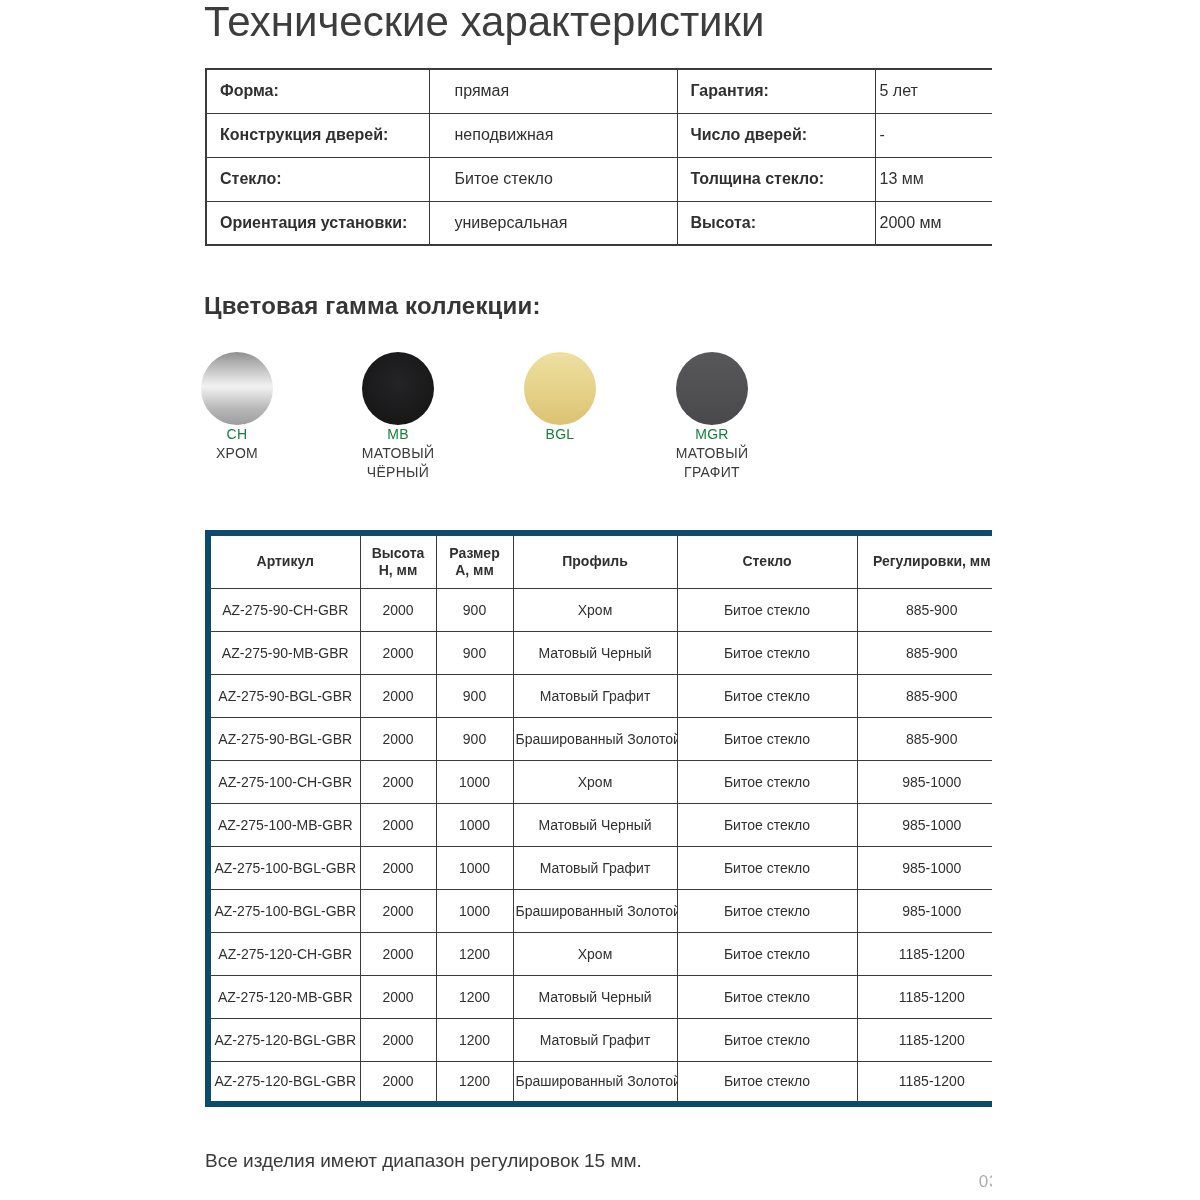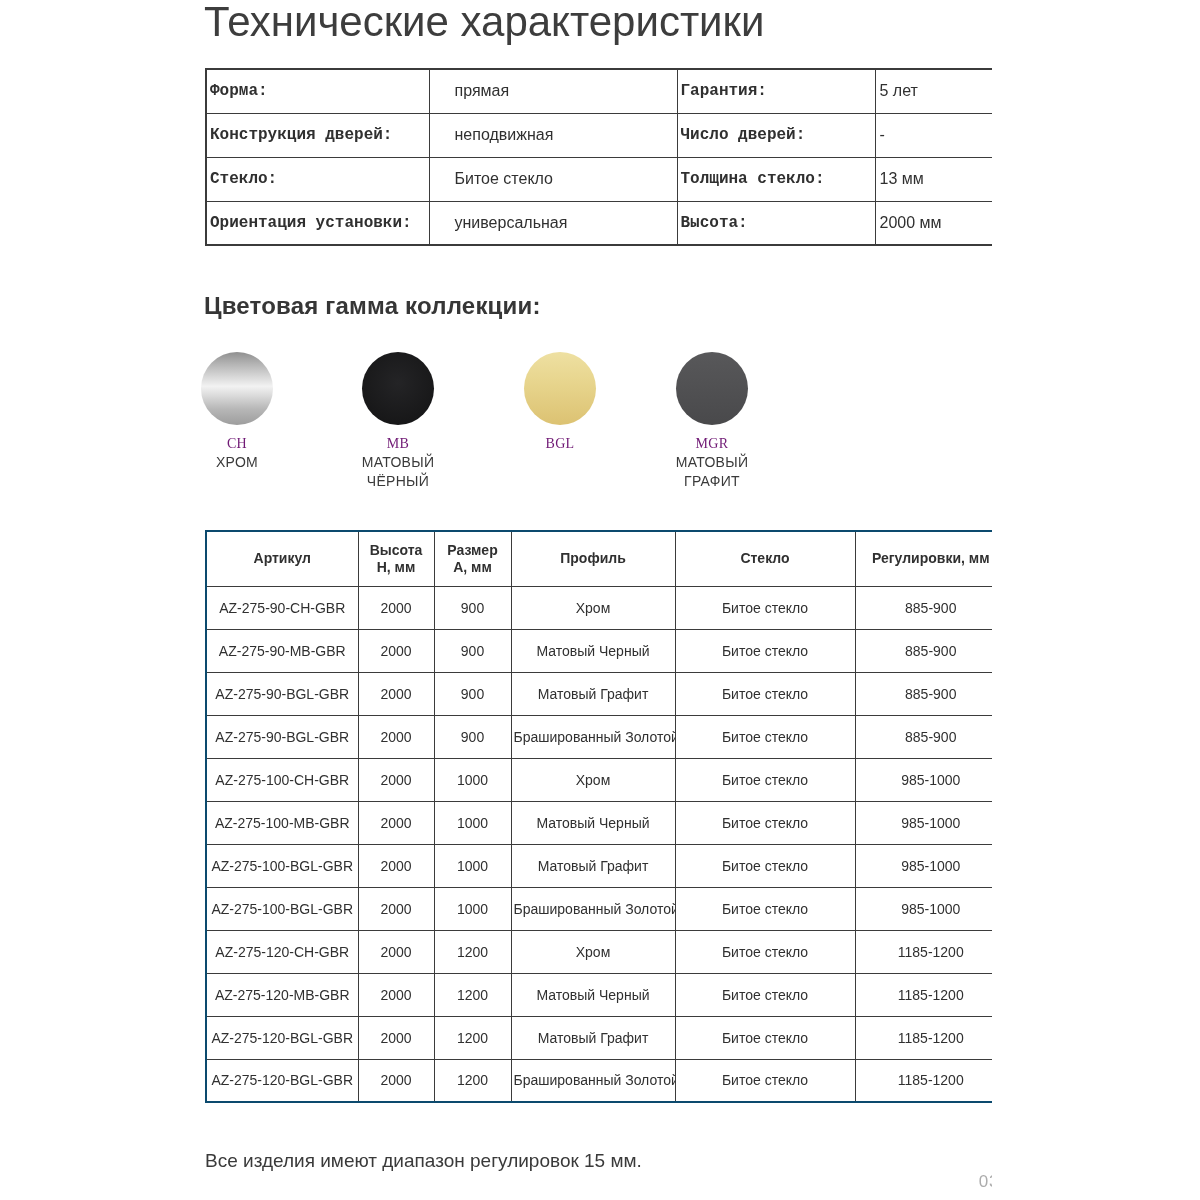--- a/index.html
+++ b/index.html
@@ -8,35 +8,35 @@
   .page { position:relative; width:992px; height:1200px; overflow:hidden; background:#fff; }
 
   .title { position:absolute; left:204px; top:-2px; font-size:42px; font-weight:500;
     color:#3d3d3d; letter-spacing:0px; white-space:nowrap; }
 
   
   .spec-table { position:absolute; left:205px; top:68px; width:798px;
     border-collapse:collapse; table-layout:fixed; border:2px solid #3b3b3b; }
   .spec-table td { border:1px solid #3b3b3b; height:44px; font-size:16px;
     vertical-align:middle; overflow:hidden; white-space:nowrap; }
-  .spec-table td.lbl { font-weight:bold; padding-left:3px;font-family:Liberation Mono, monospace; }
+  .spec-table td.lbl { font-weight:bold; padding-left:13px; }
   .spec-table td.val { padding-left:25px; }
   .spec-table td.val2 { padding-left:4px; }
 
   
   .palette-heading { position:absolute; left:204px; top:292px; font-size:24px;
     font-weight:bold; color:#363636; letter-spacing:0.2px; }
   .swatch { position:absolute; top:352px; width:170px; text-align:center; }
   .swatch .circle { width:72px; height:73px; border-radius:50%; margin:0 auto; }
-  .swatch .code { margin-top:9px; font-size:14px; line-height:19px; color:#701a75; letter-spacing:0.3px;font-family:Liberation Serif, serif; }
+  .swatch .code { font-size:14px; line-height:19px; color:#15803d; letter-spacing:0.3px; }
   .swatch .name { font-size:14px; line-height:19px; color:#3a3a3a; letter-spacing:0.3px; white-space:pre-line; }
 
   
   .product-table { position:absolute; left:205px; top:530px; width:801px;
-    border-collapse:collapse; table-layout:fixed; border:2px solid #0c4a6e; }
+    border-collapse:collapse; table-layout:fixed; border:6px solid #0c4a6e; }
   .product-table th { height:55px; border:1px solid #3b3b3b; font-size:14px; font-weight:bold;
     text-align:center; vertical-align:middle; padding:0 6px; line-height:17px; }
   .product-table td { height:43px; border:1px solid #3b3b3b; font-size:14px;
     text-align:center; vertical-align:middle; padding:0 2px; white-space:nowrap; overflow:hidden; }
 
   .footer-note { position:absolute; left:205px; top:1150px; font-size:19px; color:#3a3a3a; }
   .page-number { position:absolute; left:930px; top:1172px; width:80px; text-align:right;
     font-size:17px; color:#acacac; letter-spacing:1px; }
 </style>
 </head>

